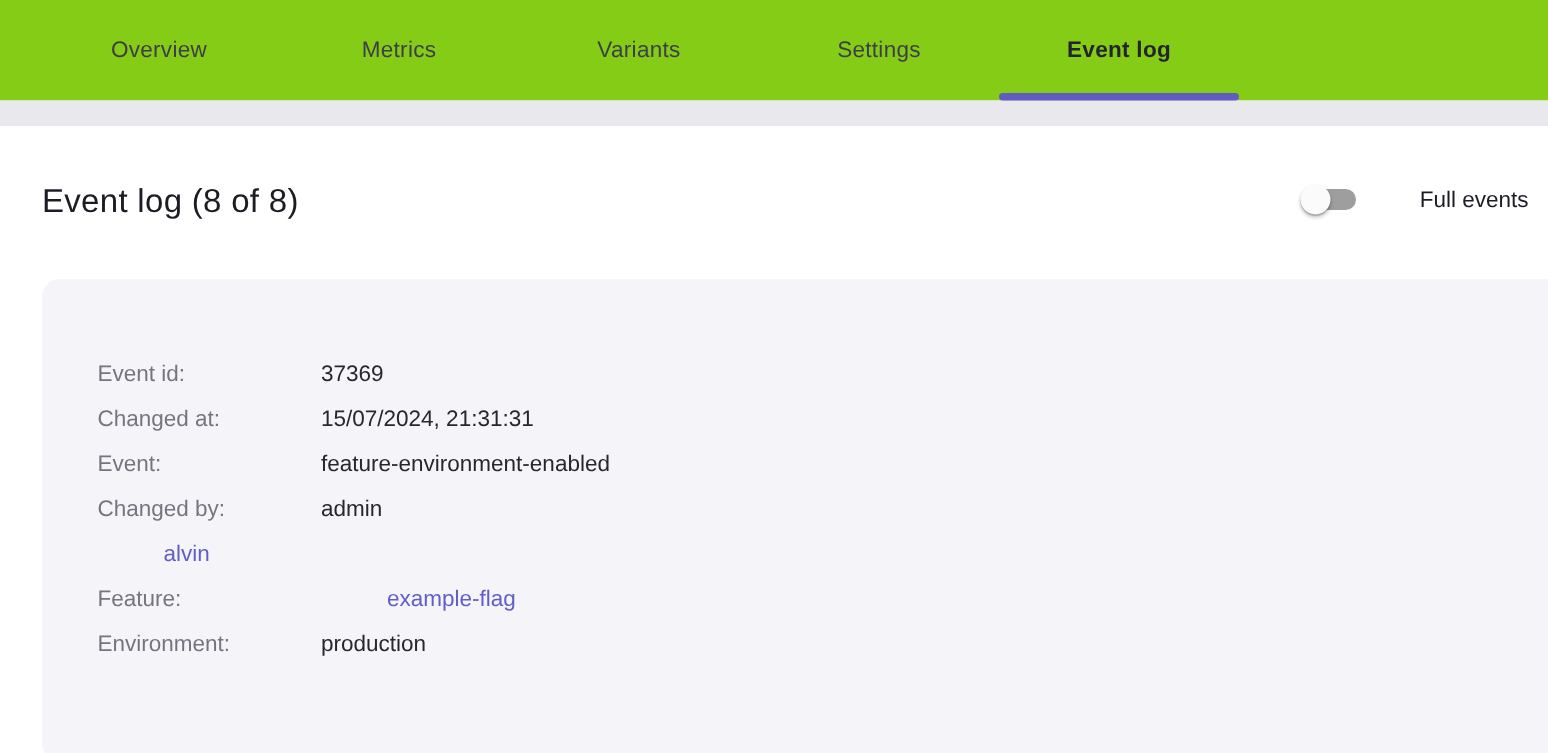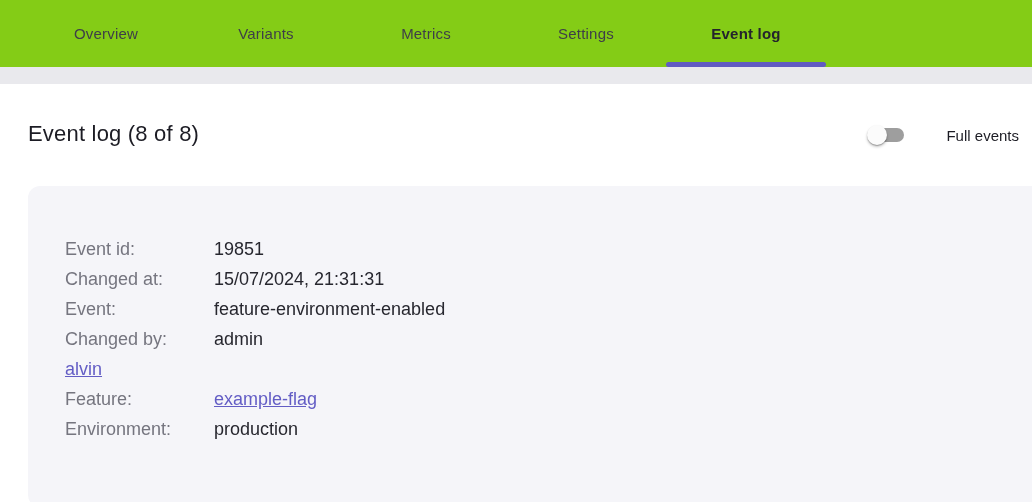--- a/index.html
+++ b/index.html
@@ -49,21 +49,21 @@
   }
 
   
   .panel {
     background: #ffffff;
     height: 418px;
     border-radius: 10px 10px 0 0;
   }
   .panel-header {
     display: flex;
-    align-items: flex-end;
+    align-items: flex-start;
     justify-content: space-between;
     padding: 37px 13px 0 28px;
   }
   .page-title {
     font-size: 22px;
     font-weight: 500;
     color: #1c1c24;
     letter-spacing: .2px;
   }
   .toggle-wrap {
@@ -101,47 +101,47 @@
 
   
   .event-card {
     margin: 39px -16px 0 28px;
     background: var(--card_bg, #f5f5f9);
     border-radius: 12px;
     padding: 52px 37px;
   }
   .row {
     display: flex;
-    font-size: 18px;
+    font-size: 15px;
     line-height: 23px;
     margin-bottom: 7px;
     align-items: center;
   }
   .row:last-child { margin-bottom: 14px; }
   .row-label {
     width: 149px;
     flex-shrink: 0;
     color: var(--label, #75757f);
   }
   .row-value {
     color: var(--text, #27272f);
   }
   a.value-link {
     color: var(--link, #635dc5);
-    text-decoration: underline;
     cursor: pointer;
+    margin-left: 44px;
   }
 </style>
 </head>
 <body>
 
 <nav class="tabbar">
   <div class="tab">Overview</div>
+  <div class="tab">Metrics</div>
   <div class="tab">Variants</div>
-  <div class="tab">Metrics</div>
   <div class="tab">Settings</div>
   <div class="tab active">Event log</div>
 </nav>
 
 <div class="gap"></div>
 
 <main class="panel">
 
   <div class="panel-header">
     <h1 class="page-title">Event log (8 of 8)</h1>
@@ -152,21 +152,21 @@
         <span class="thumb"></span>
       </div>
       <span class="toggle-label">Full events</span>
     </div>
   </div>
 
   <section class="event-card">
 
     <div class="row">
       <span class="row-label">Event id:</span>
-      <span class="row-value">19851</span>
+      <span class="row-value">37369</span>
     </div>
 
     <div class="row">
       <span class="row-label">Changed at:</span>
       <span class="row-value">15/07/2024, 21:31:31</span>
     </div>
 
     <div class="row">
       <span class="row-label">Event:</span>
       <span class="row-value">feature-environment-enabled</span>

